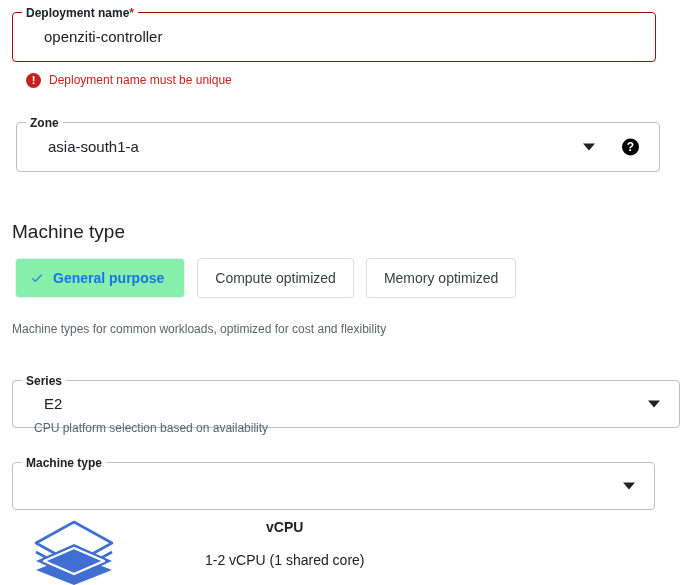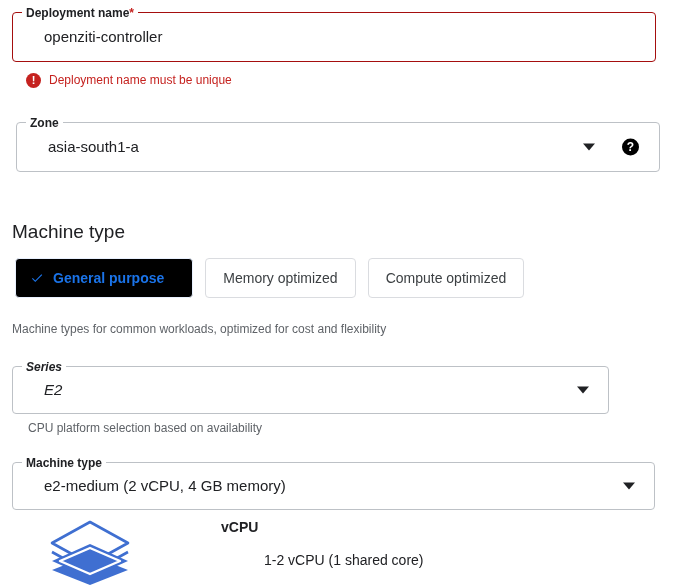--- a/index.html
+++ b/index.html
@@ -140,50 +140,51 @@
     font-family: "Liberation Sans", sans-serif;
     font-size: 14px;
     line-height: 38px;
     white-space: nowrap;
     display: flex;
     align-items: center;
     gap: 9px;
     cursor: pointer;
   }
   .toggle-btn.selected {
-    background: #000000;
+    background: #86efac;
     border-color: #e8f0fe;
     color: #1a73e8;
     font-weight: bold;
     padding-left: 14px;
-    padding-right: 28px;
+    padding-right: 20px;
   }
   .check-icon {
     width: 14px;
     height: 14px;
     flex: 0 0 auto;
     display: block;
   }
 
   
   .helper {
     position: absolute;
     font-size: 12px;
     line-height: 18px;
     color: #5f6368;
     white-space: nowrap;
   }
 
   
   #spec-area {
     position: absolute;
-    left: 16px;
+    left: 0;
     top: 510px;
     width: 604px;
     height: 75px;
+    text-align: center;
   }
   #layers-icon {
     position: absolute;
     left: 30px;
     top: 8px;
     width: 88px;
     height: 68px;
   }
   .spec-col { position: absolute; }
   .spec-head {
@@ -192,21 +193,20 @@
     line-height: 19px;
     color: #202124;
     white-space: nowrap;
   }
   .spec-val {
     margin-top: 14px;
     font-size: 14px;
     line-height: 19px;
     color: #202124;
     white-space: nowrap;
-    margin-left: 43px;
   }
 </style>
 </head>
 <body>
 
 <div class="field error" style="left:12px; top:12px; width:644px; height:50px;">
   <span class="field-label">
     <span>Deployment name</span><span class="req">*</span>
   </span>
   <span class="field-value">openziti-controller</span>
@@ -227,40 +227,39 @@
 <div id="section-heading">Machine type</div>
 
 <div id="toggle-group">
   <div class="toggle-btn selected">
     <svg class="check-icon" viewBox="0 0 24 24">
       <path d="M9 16.2 4.8 12l-1.4 1.4L9 19 21 7l-1.4-1.4z" fill="#1a73e8"></path>
     </svg>
     <span>General purpose</span>
   </div>
   <div class="toggle-btn">
+    <span>Compute optimized</span>
+  </div>
+  <div class="toggle-btn">
     <span>Memory optimized</span>
   </div>
-  <div class="toggle-btn">
-    <span>Compute optimized</span>
-  </div>
 </div>
 
 <div class="helper" style="left:12px; top:320px;">Machine types for common workloads, optimized for cost and flexibility</div>
 
-<div class="field" style="left:12px; top:366px; width:597px; height:48px;font-style:italic;">
+<div class="field" style="left:12px; top:380px; width:668px; height:48px;">
   <span class="field-label">Series</span>
   <span class="field-value">E2</span>
   <span class="caret" style="right:19px;"></span>
 </div>
 
-<div class="helper" style="left:28px; top:419px;">CPU platform selection based on availability</div>
+<div class="helper" style="left:34px; top:419px;">CPU platform selection based on availability</div>
 
 <div class="field" style="left:12px; top:462px; width:643px; height:48px;">
   <span class="field-label">Machine type</span>
-  <span class="field-value">e2-medium (2 vCPU, 4 GB memory)</span>
   <span class="caret" style="right:19px;"></span>
 </div>
 
 <div id="spec-area">
   <svg id="layers-icon" viewBox="0 0 88 68">
     <g fill="none" stroke="#3f6fd1" stroke-width="2.6" stroke-linejoin="round">
       <path d="M44 4 82 25 44 46 6 25z"></path>
       <path d="M6 34 44 55 82 34"></path>
     </g>
     <g fill="#3f6fd1">

